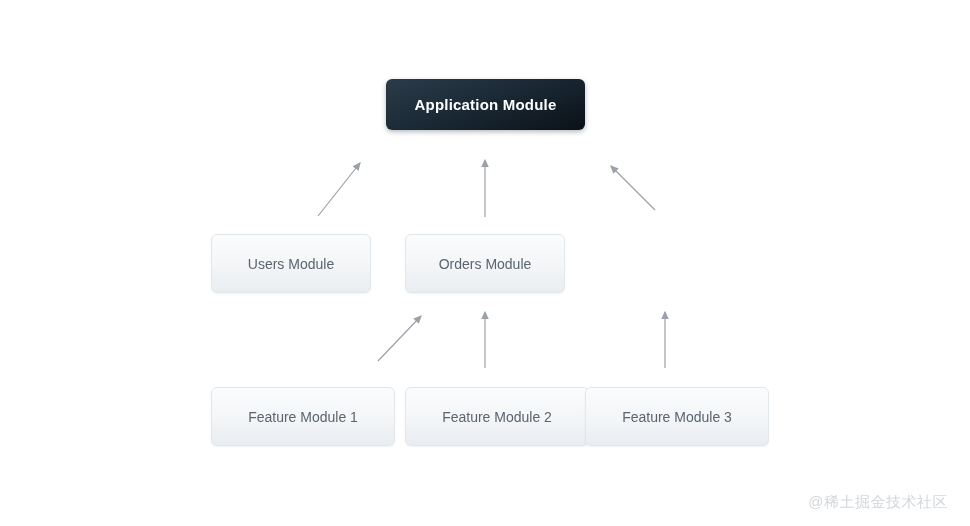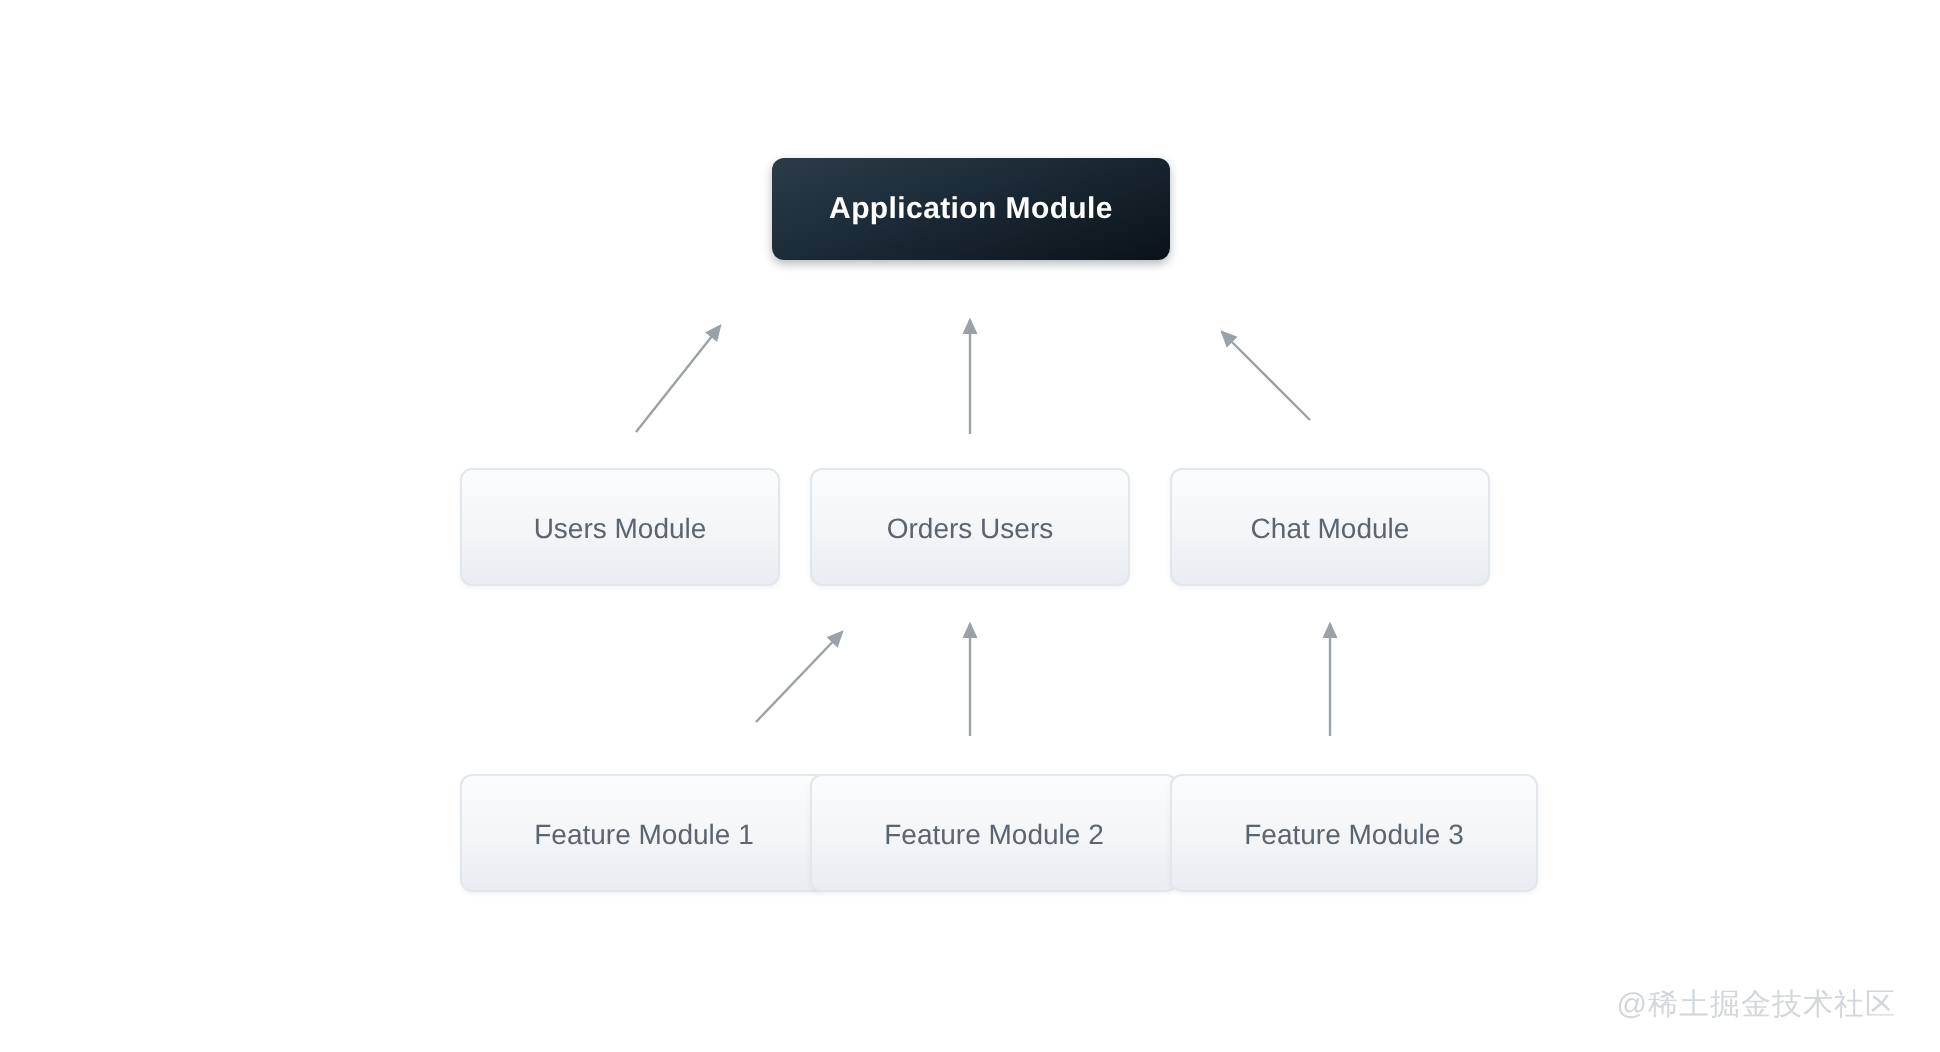--- a/index.html
+++ b/index.html
@@ -67,21 +67,21 @@
     box-shadow: 0 1px 2px rgba(120, 135, 150, 0.10);
   }
   .node.light .node-label {
     color: #5a6570;
     font-size: 14px;
     font-weight: normal;
   }
 
   
   .row-mid { top: 234px; width: 160px; height: 59px; }
-  .col-1 { left: 230px; }
+  .col-1 { left: 211px; }
   .col-2 { left: 405px; }
   .col-3 { left: 585px; }
 
   
   .row-bot { top: 387px; width: 184px; height: 59px; }
 
   
   #watermark {
     position: absolute;
     right: 22px;
@@ -118,24 +118,21 @@
   </svg>
 
   <div class="node root">
     <span class="node-label">Application Module</span>
   </div>
 
   <div class="node light row-mid col-1">
     <span class="node-label">Users Module</span>
   </div>
   <div class="node light row-mid col-2">
-    <span class="node-label">Orders Users</span>
-  </div>
-  <div class="node light row-mid col-3">
-    <span class="node-label">Chat Module</span>
+    <span class="node-label">Orders Module</span>
   </div>
 
   <div class="node light row-bot col-1">
     <span class="node-label">Feature Module 1</span>
   </div>
   <div class="node light row-bot col-2">
     <span class="node-label">Feature Module 2</span>
   </div>
   <div class="node light row-bot col-3">
     <span class="node-label">Feature Module 3</span>

